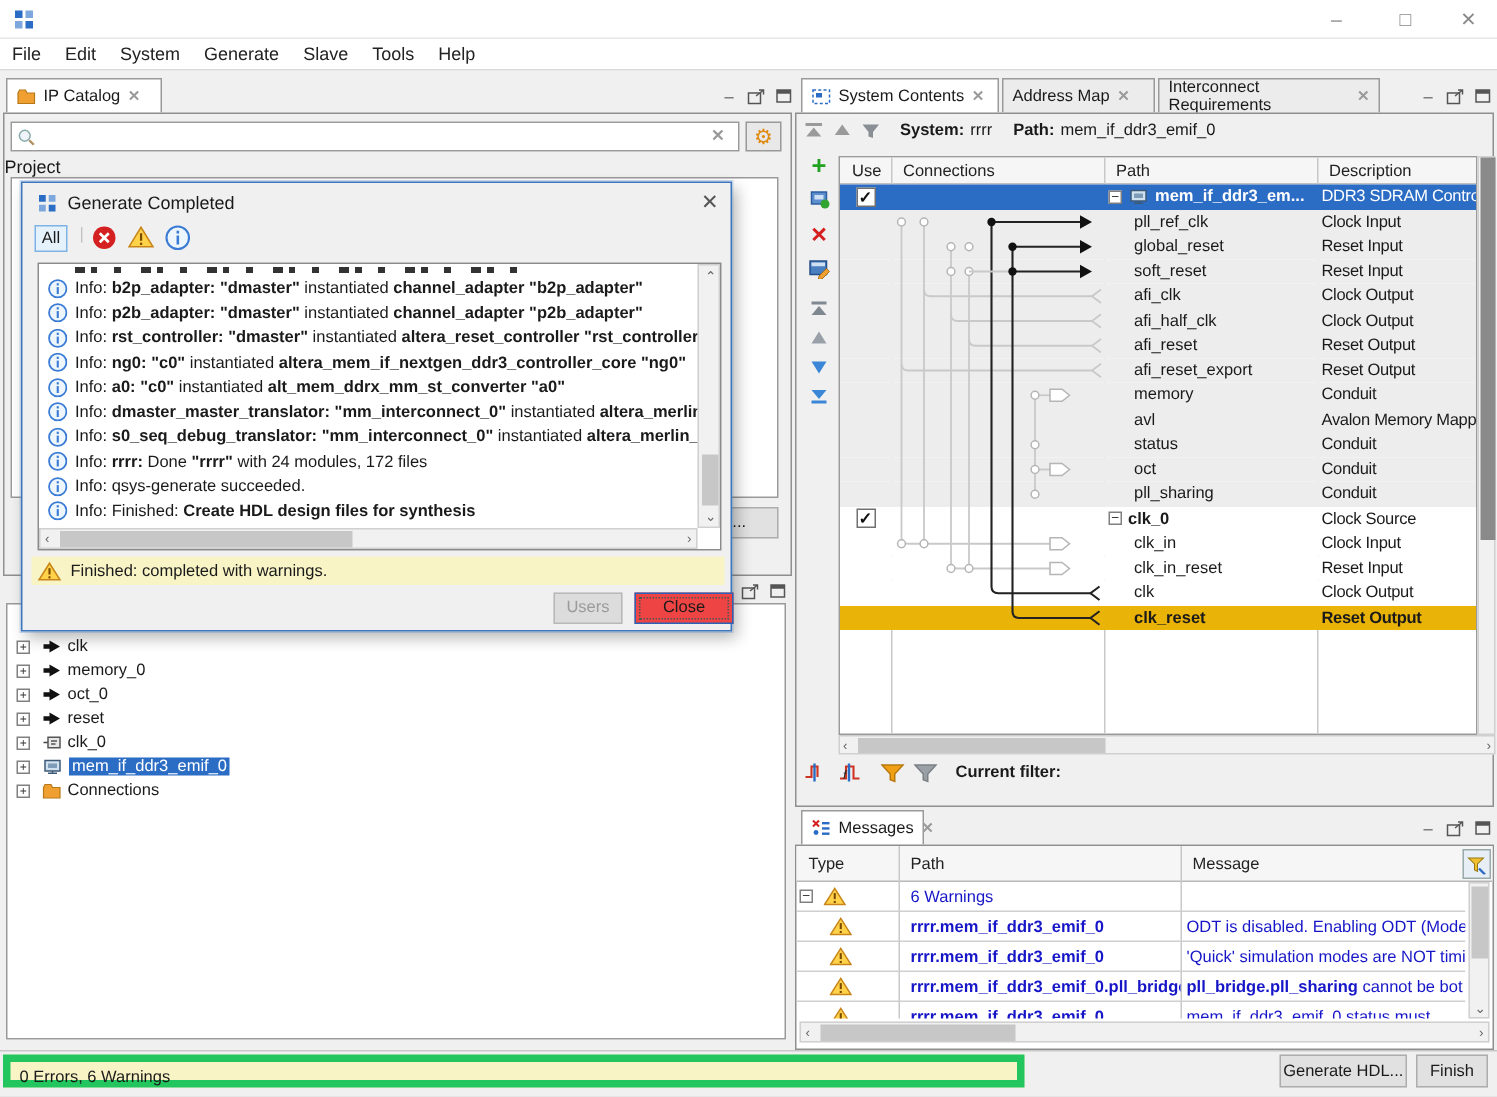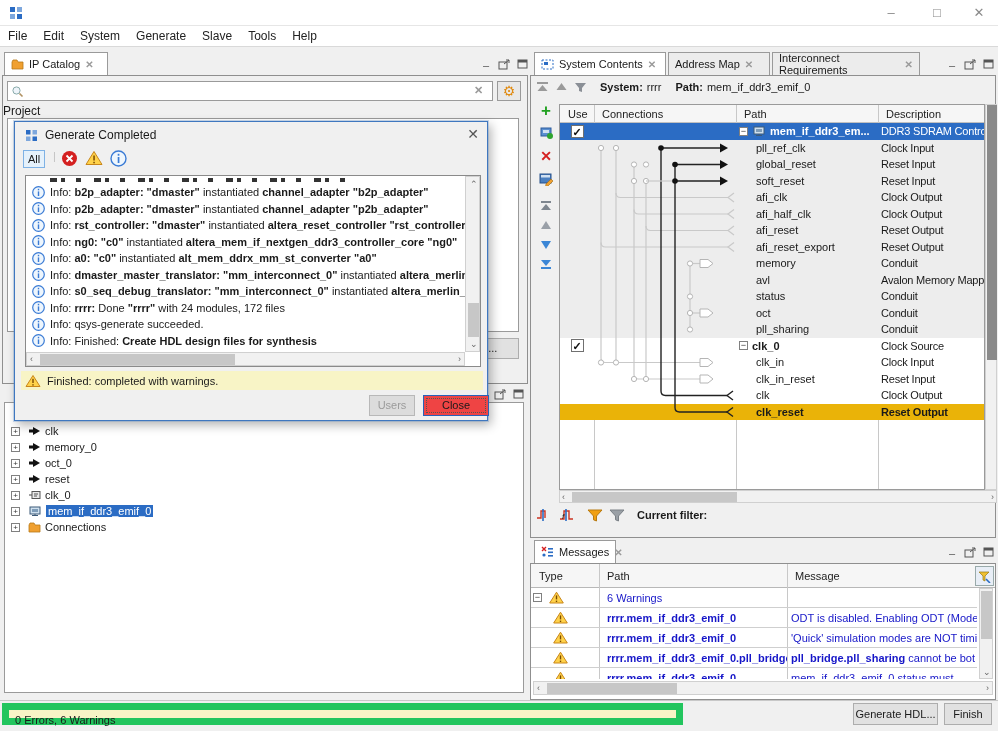--- a/index.html
+++ b/index.html
@@ -730,21 +730,21 @@
 
       <div class="abs scroll-track" style="left:2px;top:117px;width:460px;height:14px">
         <span class="abs scroll-arrow" style="left:3px;top:1px">‹</span>
         <div class="abs scroll-thumb" style="left:13px;top:1px;width:130px;height:11px"></div>
         <span class="abs scroll-arrow" style="right:3px;top:1px">›</span>
       </div>
     </div>
   </div>
 
   <div class="abs" style="left:0;top:700px;width:998px;height:31px;background:#f0f0f0;border-top:1px solid #c8c8c8">
-    <div class="abs" style="left:2px;top:2px;width:681px;height:22px;background:var(--warnbg);border:7px solid #22c55e;line-height:20px;padding-left:6px">0 Errors, 6 Warnings</div>
+    <div class="abs" style="left:2px;top:2px;width:681px;height:22px;background:var(--warnbg);border:5px solid #22c55e;line-height:20px;padding-left:6px">0 Errors, 6 Warnings</div>
     <div class="abs" style="left:853px;top:2px;width:85px;height:22px;background:#e1e1e1;border:1px solid #adadad;text-align:center;line-height:20px">Generate HDL...</div>
     <div class="abs" style="left:944px;top:2px;width:48px;height:22px;background:#e1e1e1;border:1px solid #adadad;text-align:center;line-height:20px">Finish</div>
   </div>
 
   <div class="abs" id="dialog">
     <span class="abs" style="left:10px;top:7px">
       <svg width="13" height="13">
           <rect x="1" y="1" width="4.5" height="4.5" fill="#2b6cc4"></rect>
           <rect x="7.5" y="7.5" width="4.5" height="4.5" fill="#2b6cc4"></rect>
           <rect x="7.5" y="1" width="4.5" height="4.5" fill="#7da7dd"></rect>

